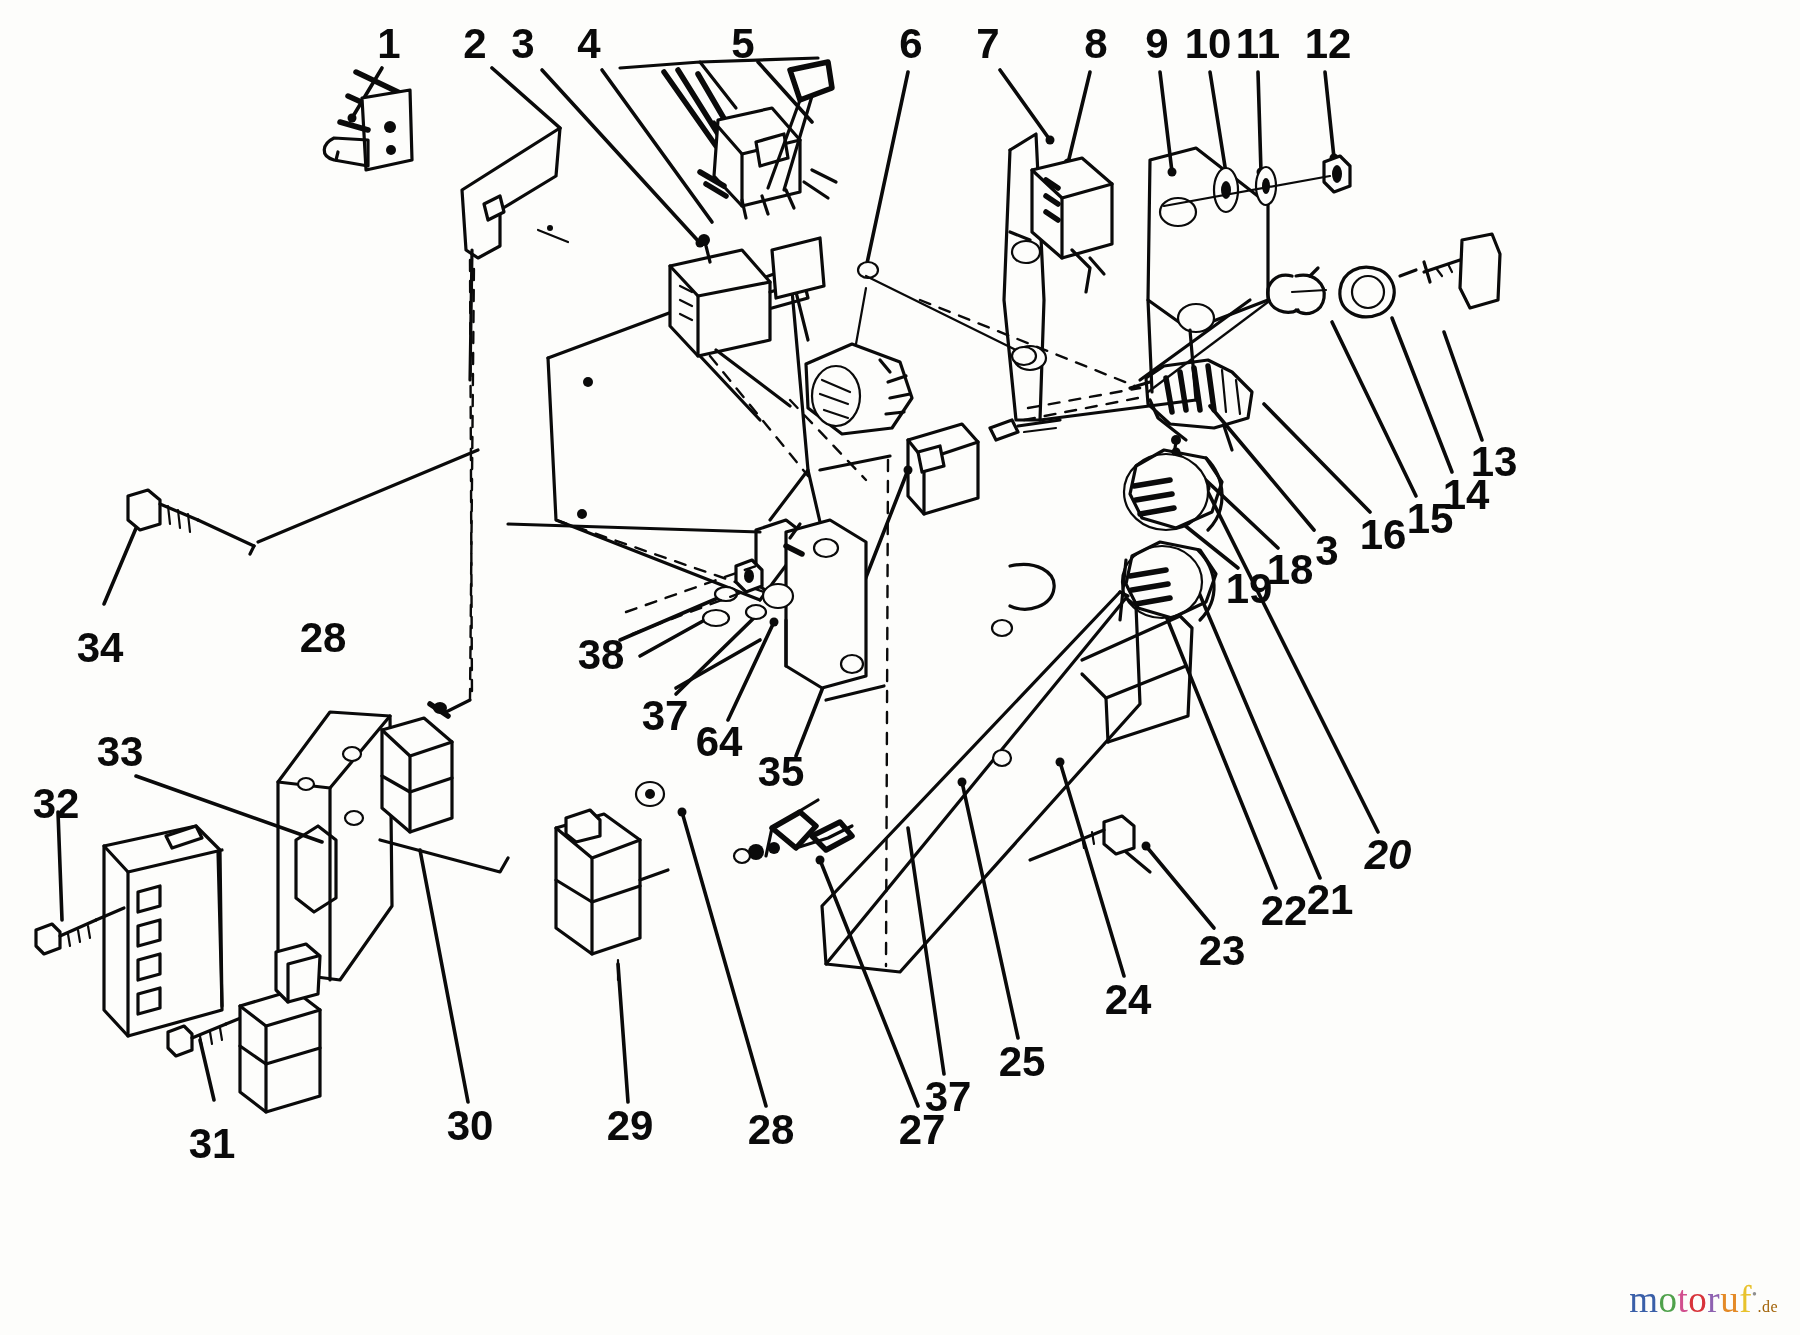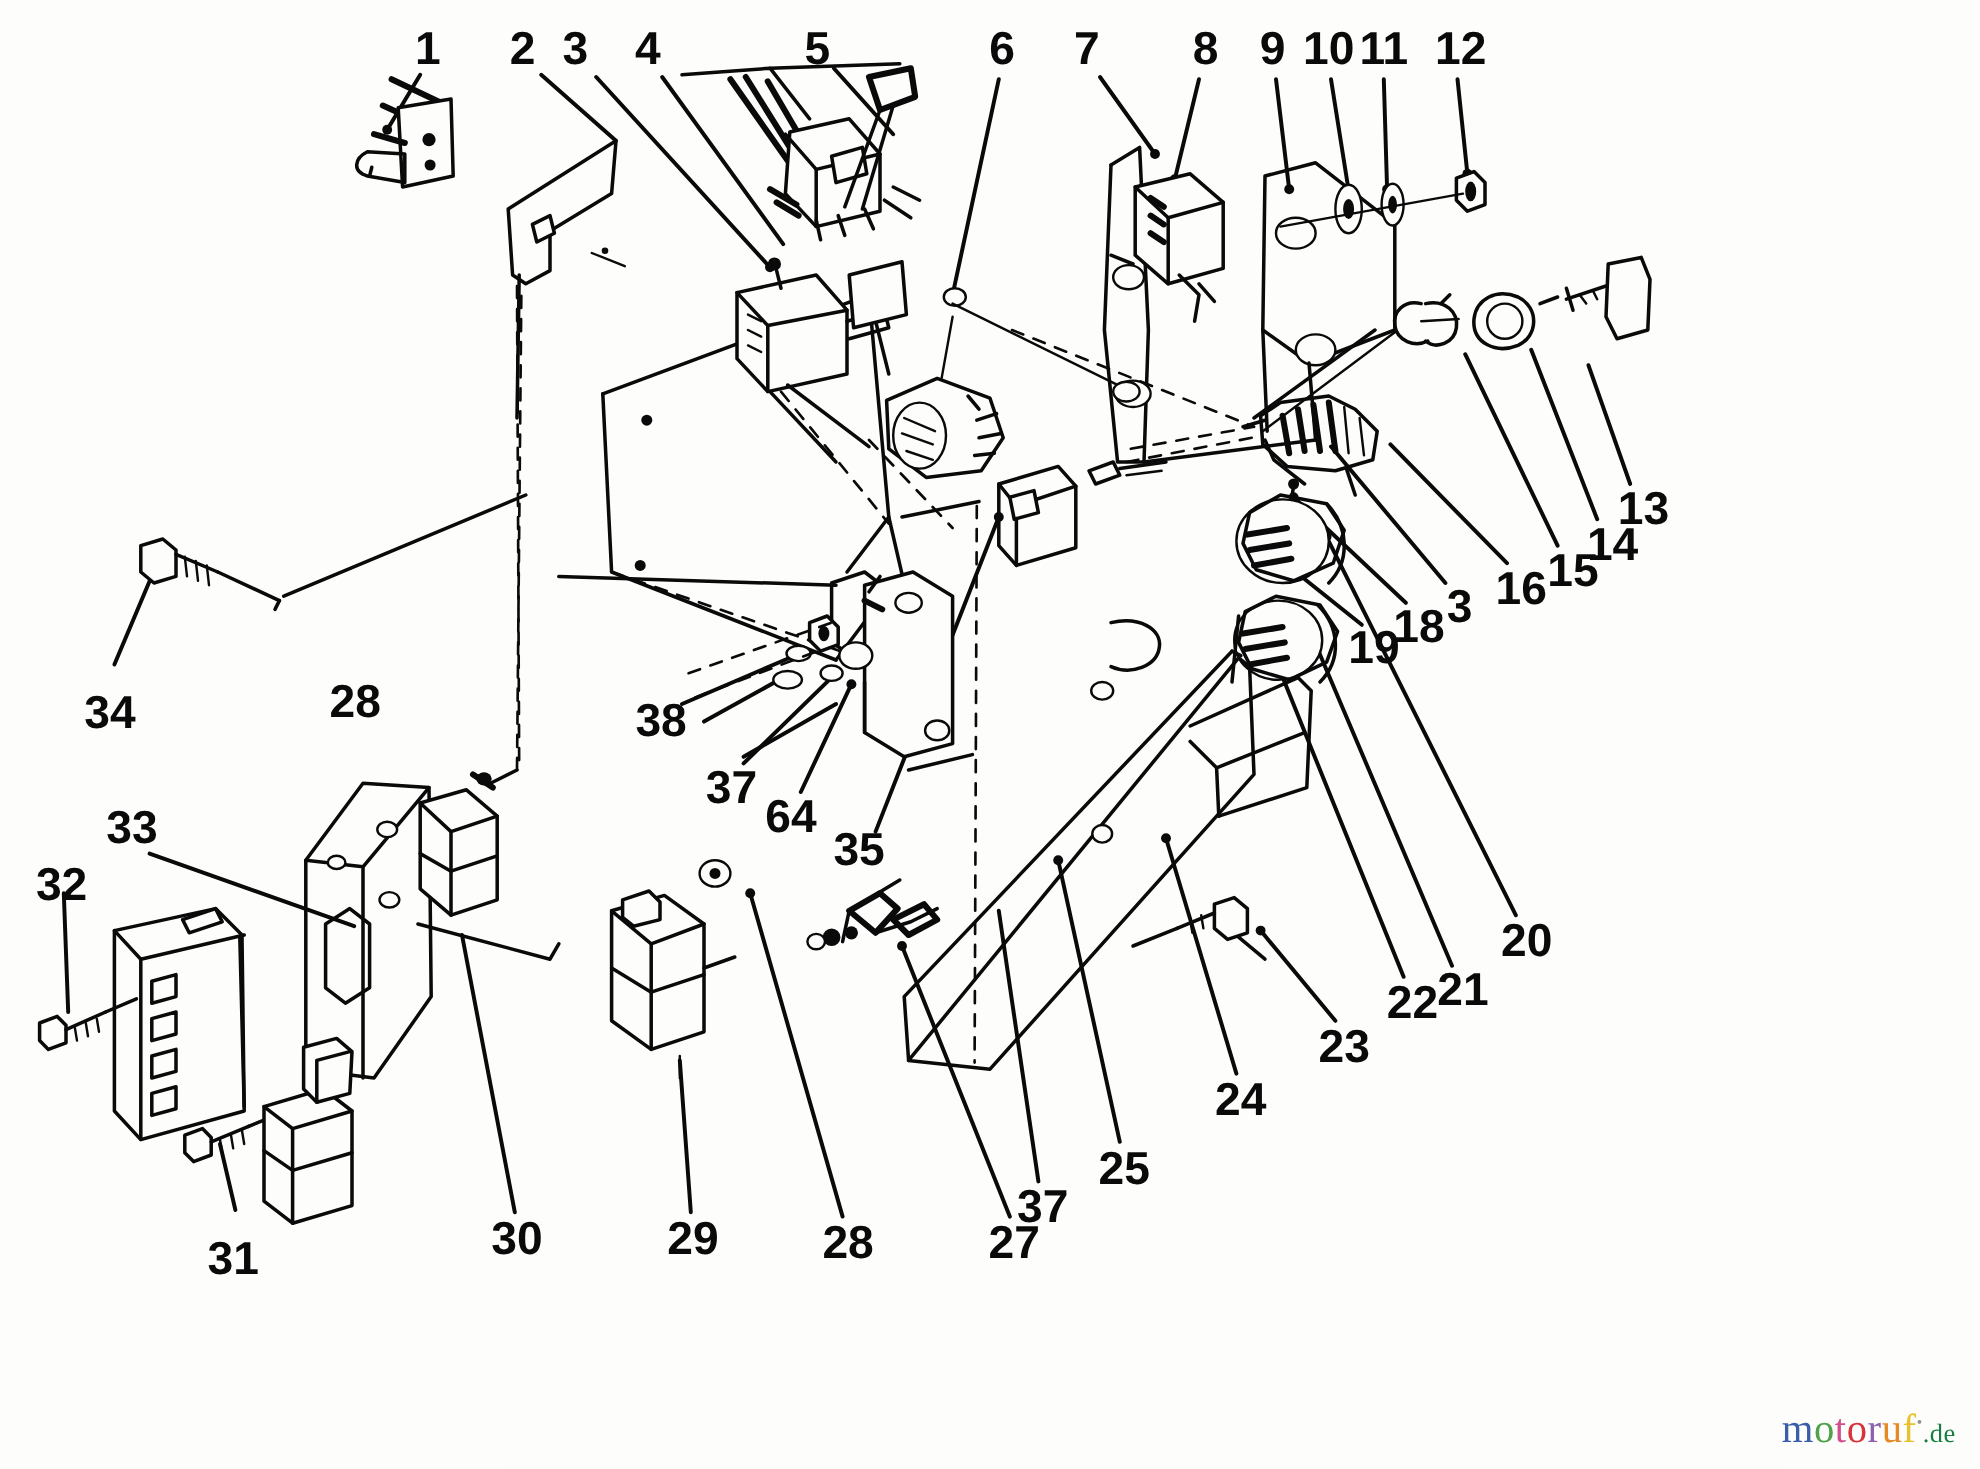--- a/index.html
+++ b/index.html
@@ -4,21 +4,21 @@
 <style>
   html,body{margin:0;padding:0;background:#fff;}
   body{font-family:"Liberation Sans", sans-serif;}
   #stage{position:relative;width:1800px;height:1335px;background:#fdfdfb;overflow:hidden;}
   #art{position:absolute;left:0;top:0;width:1800px;height:1335px;}
   .callout{position:absolute;font-family:"Liberation Sans", sans-serif;font-weight:700;
            font-size:42px;line-height:42px;color:#0a0a0a;white-space:nowrap;
            transform:translate(-50%,-50%);user-select:none;}
   #watermark{position:absolute;right:22px;bottom:14px;font-family:"Liberation Serif", serif;
              font-size:37px;letter-spacing:.5px;white-space:nowrap;}
-  #watermark .suffix{font-size:24px;color:#15803d;}
+  #watermark .suffix{font-size:16px;color:#a16207;}
   #watermark .dot{font-size:14px;vertical-align:super;color:#8f8f8f;}
 </style>
 </head>
 <body>
 
 <div id="stage">
 
   <svg id="art" viewBox="0 0 1800 1335" xmlns="http://www.w3.org/2000/svg">
     <defs>
       <style>
@@ -448,21 +448,21 @@
     <span class="callout" style="left:1328px;top:44px;">12</span>
 
     <span class="callout" style="left:1494px;top:462px;">13</span>
     <span class="callout" style="left:1466px;top:495px;">14</span>
     <span class="callout" style="left:1430px;top:519px;">15</span>
     <span class="callout" style="left:1383px;top:535px;">16</span>
     <span class="callout" style="left:1327px;top:551px;">3</span>
     <span class="callout" style="left:1290px;top:570px;">18</span>
     <span class="callout" style="left:1249px;top:589px;">19</span>
 
-    <span class="callout" style="left:1388px;top:855px;">20</span>
+    <span class="callout" style="left:1388px;top:855px;font-style:italic;">20</span>
     <span class="callout" style="left:1330px;top:900px;">21</span>
     <span class="callout" style="left:1284px;top:911px;">22</span>
     <span class="callout" style="left:1222px;top:951px;">23</span>
     <span class="callout" style="left:1128px;top:1000px;">24</span>
     <span class="callout" style="left:1022px;top:1062px;">25</span>
     <span class="callout" style="left:948px;top:1097px;">37</span>
     <span class="callout" style="left:922px;top:1130px;">27</span>
     <span class="callout" style="left:771px;top:1130px;">28</span>
     <span class="callout" style="left:630px;top:1126px;">29</span>
     <span class="callout" style="left:470px;top:1126px;">30</span>

